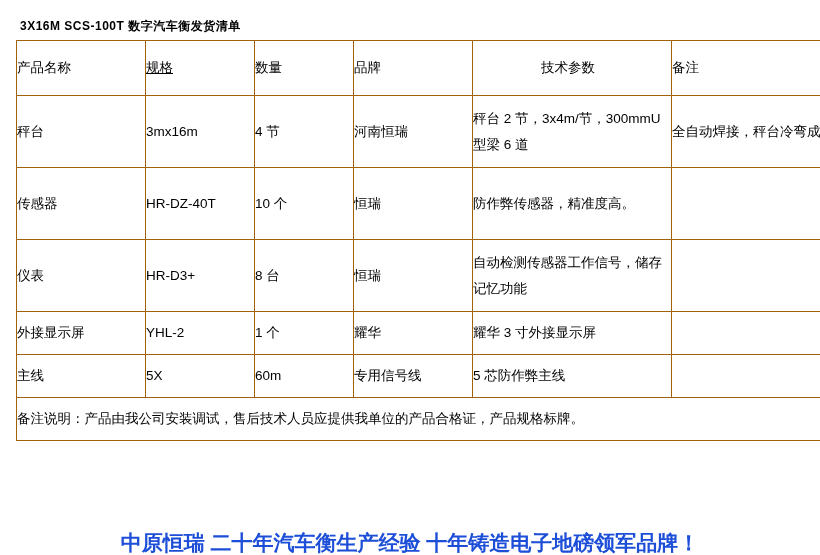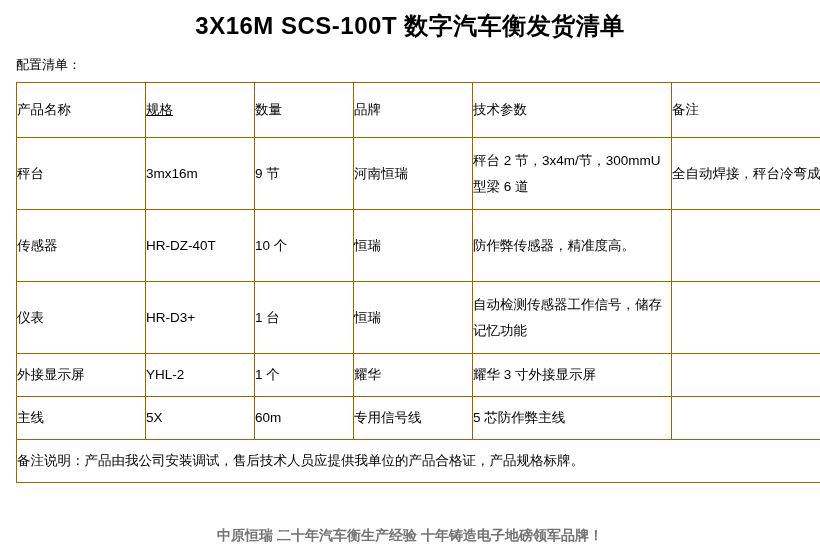--- a/index.html
+++ b/index.html
@@ -14,22 +14,21 @@
     color: #000000;
     overflow: hidden;
   }
   .page {
     position: relative;
     width: 820px;
     height: 555px;
     box-sizing: border-box;
   }
   .doc-title {
-    text-align: center;
-    font-size: 24px;
+    font-size: 12px;
     font-weight: bold;
     letter-spacing: 0.5px;
     margin: 12px 0 0 0;
     padding: 0 20px;
     line-height: 28px;
   }
   .subtitle {
     font-size: 13px;
     margin: 16px 0 8px 16px;
     line-height: 18px;
@@ -54,87 +53,86 @@
     height: 38px;
     vertical-align: middle;
   }
   table.spec tr.row td {
     vertical-align: middle;
   }
   .c0 { width: 120px; }
   .c1 { width: 100px; text-decoration: underline; }
   .c2 { width: 90px; }
   .c3 { width: 110px; }
-  .c4 { width: 190px; }
+  .c4 { width: 190px; text-align: center; }
   .c5 { width: 178px; }
 
   .tall { height: 72px; }
   .mid  { height: 72px; }
   .short { height: 40px; }
 
   .note-row td {
     line-height: 24px;
     padding-top: 9px;
     padding-bottom: 9px;
   }
   .footer {
     position: absolute;
     left: 0;
     right: 0;
-    bottom: 20px;
+    bottom: 12px;
     text-align: center;
-    color: #737373;
+    color: #1d4ed8;
     font-weight: bold;
-    font-size: 14px;
+    font-size: 21px;
     line-height: 24px;
   }
 </style>
 </head>
 <body>
 
 <div class="page">
 
   <div class="doc-title">3X16M SCS-100T 数字汽车衡发货清单</div>
 
-  <div class="subtitle">配置清单：</div>
 
   <div class="table-wrap">
     <table class="spec">
       <tbody>
           <tr class="head">
         <td class="c0">产品名称</td>
         <td class="c1">规格</td>
         <td class="c2">数量</td>
         <td class="c3">品牌</td>
         <td class="c4">技术参数</td>
         <td class="c5">备注</td>
       </tr>
 
       <tr class="row tall">
         <td>秤台</td>
         <td>3mx16m</td>
-        <td>9 节</td>
+        <td>4 节</td>
         <td>河南恒瑞</td>
         <td>秤台 2 节，3x4m/节，300mmU 型梁 6 道</td>
         <td>全自动焊接，秤台冷弯成型。</td>
       </tr>
 
       <tr class="row mid">
         <td>传感器</td>
         <td>HR-DZ-40T</td>
         <td>10 个</td>
         <td>恒瑞</td>
         <td>防作弊传感器，精准度高。</td>
         <td></td>
       </tr>
 
       <tr class="row mid">
         <td>仪表</td>
         <td>HR-D3+</td>
-        <td>1 台</td>
+        <td>8 台</td>
         <td>恒瑞</td>
         <td>自动检测传感器工作信号，储存记忆功能</td>
         <td></td>
       </tr>
 
       <tr class="row short">
         <td>外接显示屏</td>
         <td>YHL-2</td>
         <td>1 个</td>
         <td>耀华</td>

